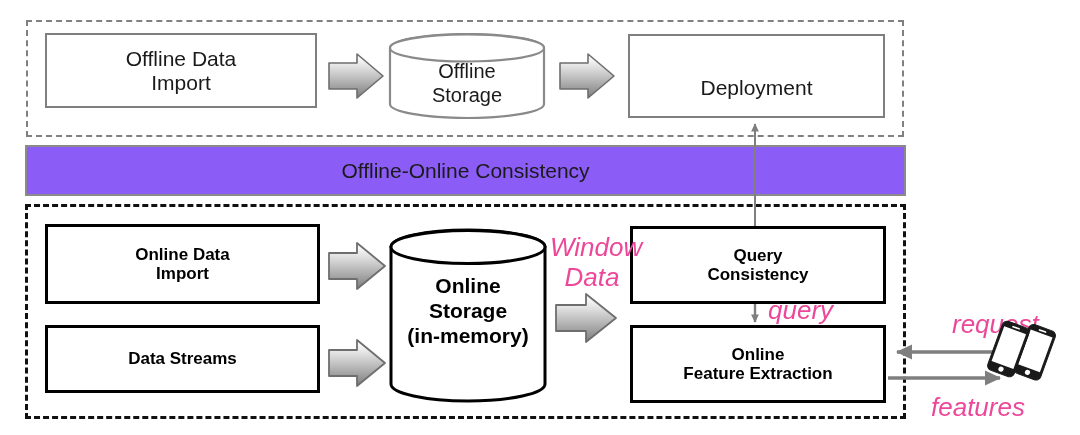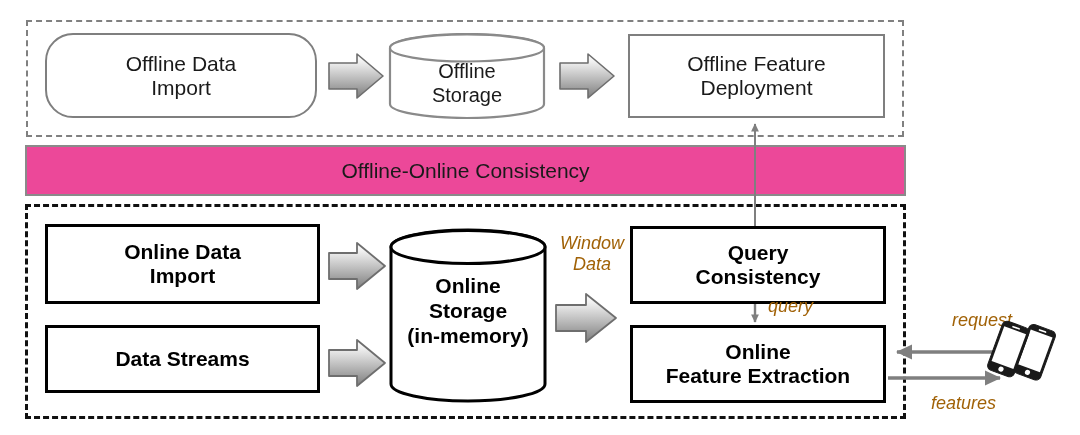--- a/index.html
+++ b/index.html
@@ -40,26 +40,26 @@
   }
   .box-gray {
     border: 2px solid #7f7f7f;
     color: #1a1a1a;
     font-size: 21px;
     font-weight: 400;
   }
   .box-black {
     border: 3px solid #000000;
     color: #000000;
-    font-size: 21px;
+    font-size: 17px;
     font-weight: bold;
   }
   .band {
     border: 2px solid #8a8a8a;
-    background: #ec4899;
+    background: #8b5cf6;
     display: flex;
     align-items: center;
     justify-content: center;
     color: #1a1a1a;
     font-size: 21px;
     font-weight: 400;
   }
 
   
   .cyl { position: absolute; }
@@ -78,22 +78,22 @@
   .cyl-black .cyl-label {
     color: #000000;
     font-size: 21px;
     font-weight: bold;
   }
 
   
   .lbl-italic {
     position: absolute;
     font-style: italic;
-    color: #a16207;
-    font-size: 18px;
+    color: #ec4899;
+    font-size: 26px;
     line-height: 1.15;
     text-align: center;
     white-space: nowrap;
   }
   .lbl-italic.left { text-align: left; }
 
   
   #connectors {
     position: absolute;
     left: 0; top: 0;
@@ -101,41 +101,41 @@
     pointer-events: none;
   }
 </style>
 </head>
 <body>
 
 <div id="canvas">
 
   <div class="abs region-offline" style="left:26px; top:20px; width:878px; height:117px;"></div>
 
-  <div class="abs box box-gray" style="left:45px; top:33px; width:272px; height:85px;border-radius:28px;">
+  <div class="abs box box-gray" style="left:45px; top:33px; width:272px; height:75px;">
     <span>
       <span>Offline Data</span><br>
       <span>Import</span>
     </span>
   </div>
 
   <div class="cyl cyl-gray" style="left:388px; top:33px; width:158px; height:86px;">
     <svg width="158" height="86" viewBox="0 0 158 86">
       <path d="M2,15 L2,71 A77,14 0 0 0 156,71 L156,15 A77,14 0 0 0 2,15 Z" fill="#ffffff" stroke="#8a8a8a" stroke-width="2.2"></path>
       <ellipse cx="79" cy="15" rx="77" ry="13.5" fill="#ffffff" stroke="#8a8a8a" stroke-width="2.2"></ellipse>
     </svg>
     <div class="cyl-label" style="top:27px;">
       <span>Offline</span><br>
       <span>Storage</span>
     </div>
   </div>
 
   <div class="abs box box-gray" style="left:628px; top:34px; width:257px; height:84px;">
     <span>
-      <span>Offline Feature</span><br>
+      <br>
       <span>Deployment</span>
     </span>
   </div>
 
   <div class="abs band" style="left:25px; top:145px; width:881px; height:51px;">
     <span>Offline-Online Consistency</span>
   </div>
 
   <div class="abs region-online" style="left:25px; top:204px; width:881px; height:215px;"></div>
 

